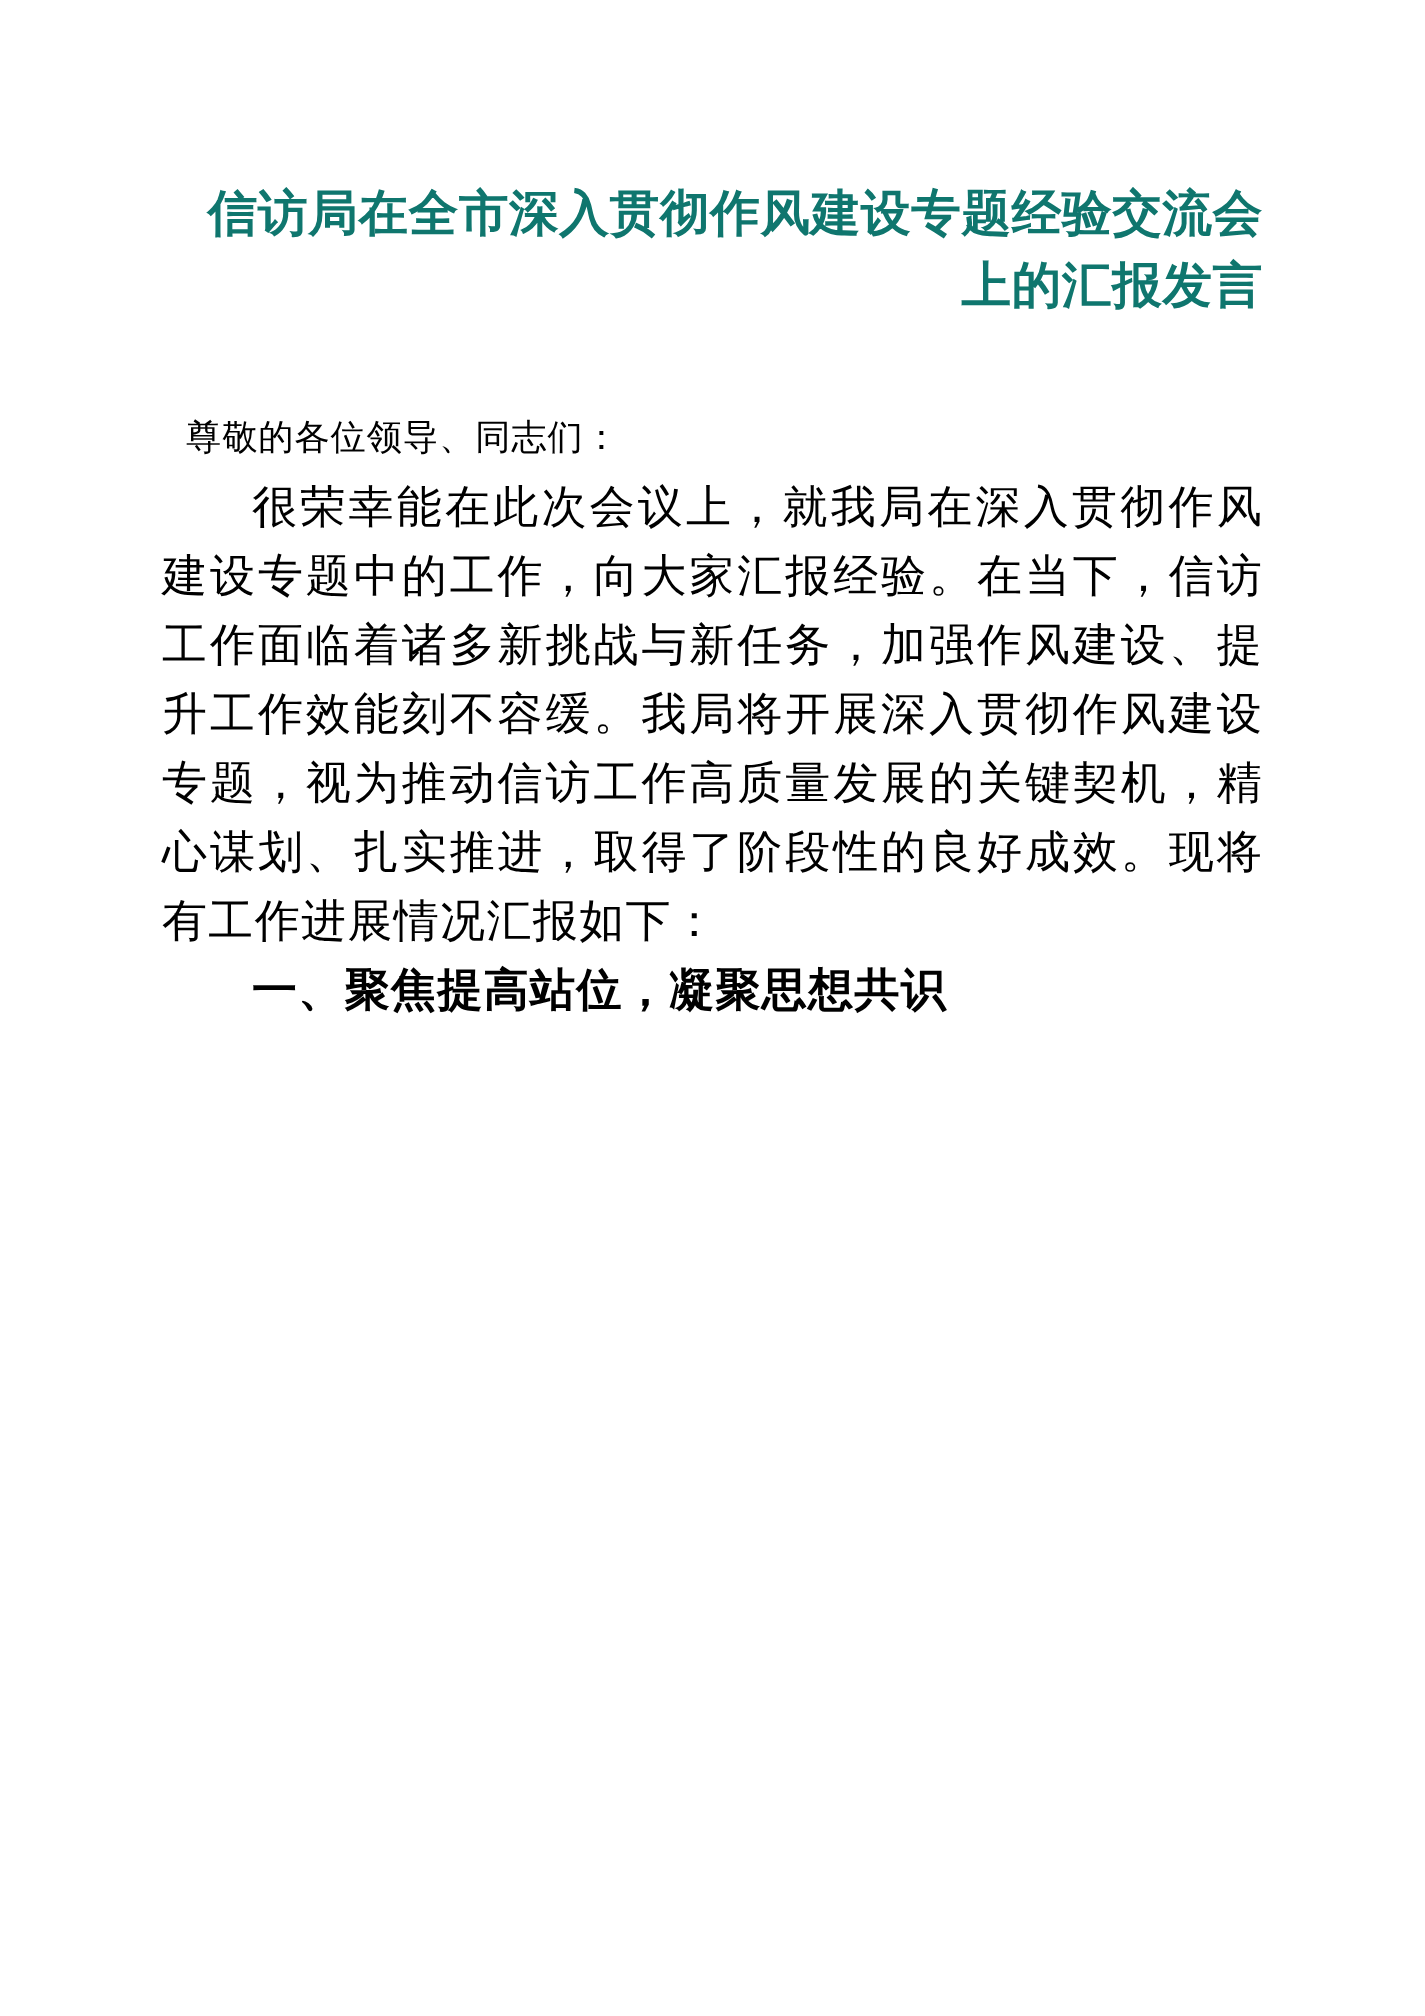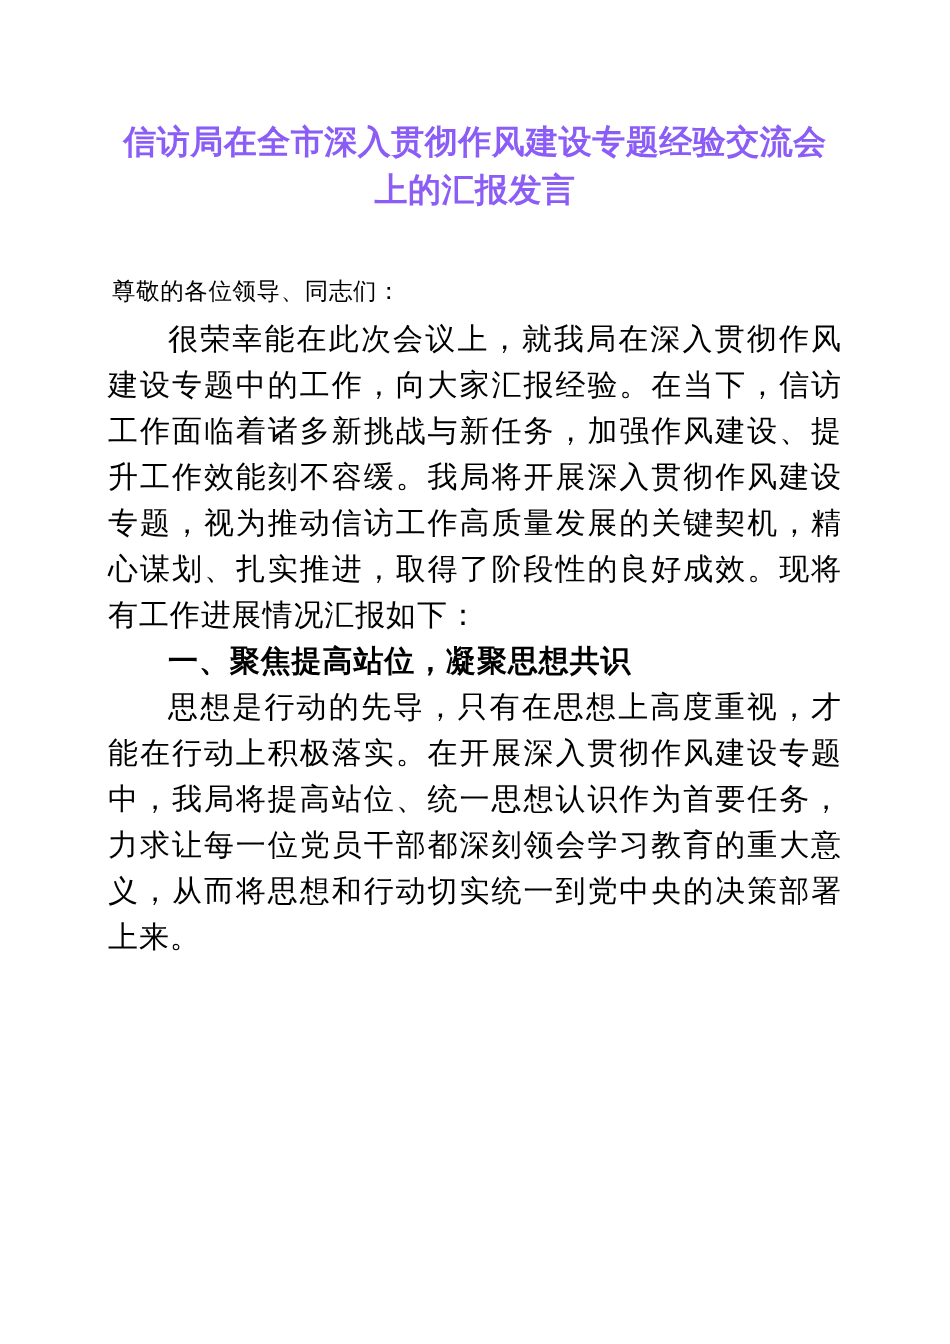--- a/index.html
+++ b/index.html
@@ -20,30 +20,30 @@
     height: 1344px;
     padding: 118px 108px 40px 108px;
     background: #ffffff;
     position: relative;
   }
   .doc-title {
     font-family: "DejaVu Sans", sans-serif;
     font-weight: bold;
     font-size: 33px;
     line-height: 48px;
-    text-align: center;
+    text-align: right;
     letter-spacing: 0.5px;
     margin: 0 0 54px 0;
-    color: #8b5cf6;
+    color: #0f766e;
   }
   .salutation {
     font-size: 23.5px;
     line-height: 46px;
     letter-spacing: 0.6px;
-    margin: 0 0 2px 4px;
+    margin: 0 0 2px 16px;
     text-align: justify;
   }
   p.body-para {
     font-size: 30px;
     line-height: 46px;
     letter-spacing: 0.9px;
     margin: 0;
     text-align: justify;
     text-justify: inter-ideograph;
     text-indent: 2em;
@@ -60,14 +60,13 @@
   }
 </style>
 </head>
 <body>
 
 <div class="page">
   <h1 class="doc-title">信访局在全市深入贯彻作风建设专题经验交流会上的汇报发言</h1>
   <div class="salutation">尊敬的各位领导、同志们：</div>
   <p class="body-para">很荣幸能在此次会议上，就我局在深入贯彻作风建设专题中的工作，向大家汇报经验。在当下，信访工作面临着诸多新挑战与新任务，加强作风建设、提升工作效能刻不容缓。我局将开展深入贯彻作风建设专题，视为推动信访工作高质量发展的关键契机，精心谋划、扎实推进，取得了阶段性的良好成效。现将有工作进展情况汇报如下：</p>
   <p class="heading-para">一、聚焦提高站位，凝聚思想共识</p>
-  <p class="body-para">思想是行动的先导，只有在思想上高度重视，才能在行动上积极落实。在开展深入贯彻作风建设专题中，我局将提高站位、统一思想认识作为首要任务，力求让每一位党员干部都深刻领会学习教育的重大意义，从而将思想和行动切实统一到党中央的决策部署上来。</p>
 </div>
 
 </body></html>

